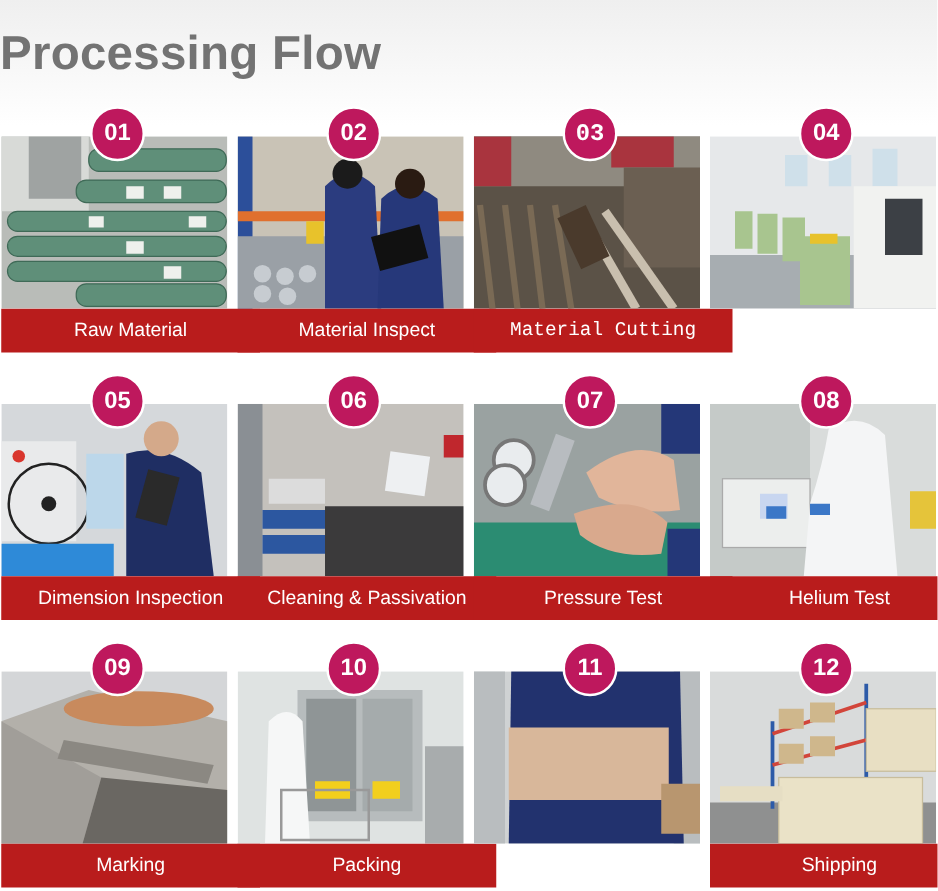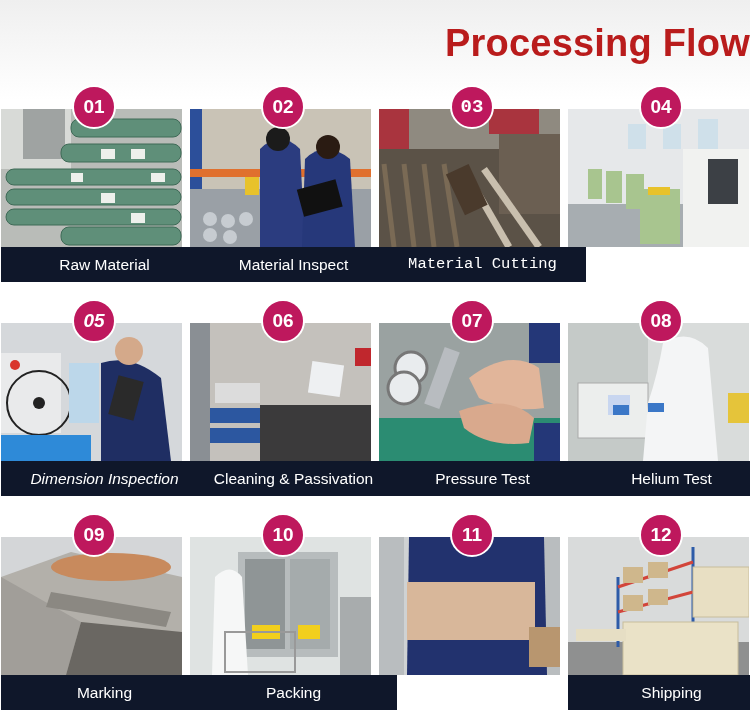--- a/index.html
+++ b/index.html
@@ -1,21 +1,21 @@
 <!DOCTYPE html>
 <html><head>
 <meta charset="utf-8">
 <style>
   html,body{margin:0;padding:0;}
   body{width:750px;height:713px;background:#ffffff;position:relative;overflow:hidden;font-family:"Liberation Sans",sans-serif;}
   .header{position:absolute;left:0;top:0;width:750px;height:100px;background:linear-gradient(#efefef,#ffffff);}
-  .title{position:absolute;left:0;top:22px;width:750px;text-align:right;font-size:38px;font-weight:bold;color:#b91c1c;letter-spacing:0.2px;}
+  .title{position:absolute;left:0;top:22px;width:750px;text-align:left;font-size:38px;font-weight:bold;color:#737373;letter-spacing:0.2px;}
   .card{position:absolute;width:181px;height:173px;}
   .photo{position:absolute;left:0;top:0;width:181px;height:138px;overflow:hidden;}
-  .label{position:absolute;left:0;top:138px;width:207px;height:35px;background:#0f172a;color:#fff;font-size:15.5px;line-height:35px;text-align:center;white-space:nowrap;}
+  .label{position:absolute;left:0;top:138px;width:207px;height:35px;background:#b91c1c;color:#fff;font-size:15.5px;line-height:35px;text-align:center;white-space:nowrap;}
   .badge{position:absolute;top:-24px;left:71px;width:40px;height:40px;border-radius:50%;background:#be185d;border:2px solid #fff;color:#fff;font-weight:bold;font-size:19px;line-height:40px;text-align:center;z-index:2;}
   .photo svg{display:block;width:181px;height:138px;}
 </style>
 </head>
 <body>
 
 <div class="header"></div>
 <div class="title">Processing Flow</div>
 
 <div class="card" style="left:1px;top:109px;">
@@ -114,21 +114,21 @@
           <rect x="58" y="65" width="18" height="35"></rect>
           <rect x="72" y="80" width="40" height="55"></rect>
         </g>
       <rect x="115" y="40" width="66" height="98" fill="#f1f2f0"></rect>
         <rect x="140" y="50" width="30" height="45" fill="#3c4045"></rect>
         <rect x="80" y="78" width="22" height="8" fill="#e8c22b"></rect>
       </svg>
   </div>
 </div>
 
-<div class="card" style="left:1px;top:323px;font-style:italic;">
+<div class="card" style="left:1px;top:323px;">
   <div class="badge">05</div>
   <div class="photo">
     <svg viewBox="0 0 181 138">
         <rect width="181" height="138" fill="#d5d8db"></rect>
         <rect x="0" y="30" width="60" height="80" fill="#e9eaeb"></rect>
         <circle cx="14" cy="42" r="5" fill="#d9362d"></circle>
         <circle cx="38" cy="80" r="32" fill="none" stroke="#222" stroke-width="2"></circle>
         <circle cx="38" cy="80" r="6" fill="#222"></circle>
         <rect x="0" y="112" width="90" height="26" fill="#2e8ad8"></rect>
         <rect x="68" y="40" width="30" height="60" fill="#bcd7ea"></rect>

